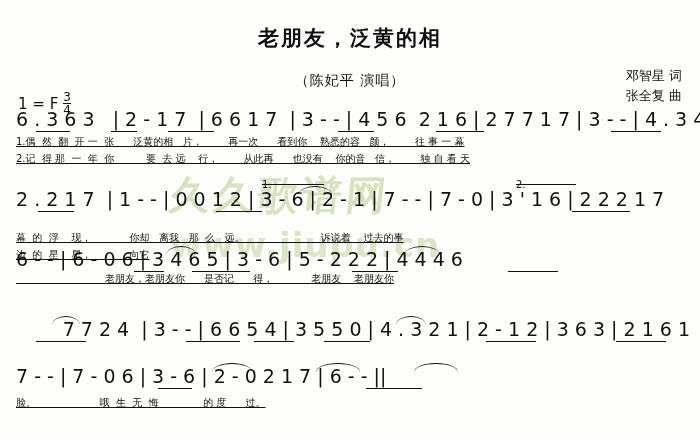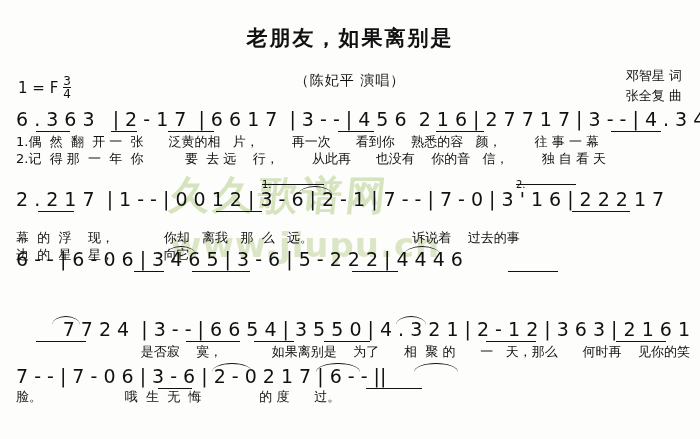--- a/index.html
+++ b/index.html
@@ -67,21 +67,21 @@
     position:absolute;
     top:66px;right:18px;
     text-align:right;
     font-size:13px;
     color:#111;
     line-height:20px;
     z-index:3;
   }
   .keysig{
     position:absolute;
-    top:76px;left:18px;
+    top:92px;left:18px;
     font-size:15px;
     color:#111;
     z-index:3;
     display:flex;align-items:center;
   }
   .keysig .frac{
     display:inline-block;
     margin-left:5px;
     text-align:center;
     line-height:10px;
@@ -100,25 +100,26 @@
   }
   .notes{
     font-family:"DejaVu Sans","Liberation Sans",sans-serif;
     font-size:19px;
     color:#111;
     letter-spacing:0px;
     white-space:pre;
     line-height:22px;
   }
   .lyr{
-    font-size:13px;
+    font-size:10px;
     color:#111;
     white-space:pre;
     line-height:17px;
     letter-spacing:0px;
+    text-decoration:underline;
   }
   .row{position:relative;}
   .tie{
     position:absolute;
     border-top:1.3px solid #111;
     border-left:0;border-right:0;border-bottom:0;
     border-radius:50%/9px 9px 0 0;
     height:9px;
   }
   .bracket{
@@ -135,21 +136,21 @@
 </head>
 <body>
 
 <div class="sheet">
 
   <div class="watermark">
     <div class="wm-top">久久歌谱网</div>
     <div class="wm-bot">www.jiupu.cn</div>
   </div>
 
-  <div class="title">老朋友，如果离别是</div>
+  <div class="title">老朋友，泛黄的相</div>
   <div class="singer">（陈妃平  演唱）</div>
 
   <div class="credits">
     <div>邓智星  词</div>
     <div>张全复  曲</div>
   </div>
 
   <div class="keysig">
     <span>1 = F</span>
     <span class="frac">
@@ -191,42 +192,42 @@
   <div class="staff" style="top:248px;">
     <div class="row">
       <div class="notes">6 - - | 6 - 0 6 | 3 4 6 5 | 3 - 6 | 5 - 2 2 2 | 4 4 4 6</div>
       <div class="hbar" style="left:118px;top:23px;width:30px;"></div>
       <div class="hbar" style="left:176px;top:23px;width:58px;"></div>
       <div class="hbar" style="left:336px;top:23px;width:46px;"></div>
       <div class="hbar" style="left:492px;top:23px;width:50px;"></div>
       <div class="tie" style="left:150px;top:-2px;width:30px;"></div>
       <div class="tie" style="left:388px;top:-2px;width:36px;"></div>
     </div>
+    <div class="lyr">                            老朋友，老朋友你      是否记      得，            老朋友    老朋友你</div>
   </div>
 
   <div class="staff" style="top:318px;text-align:right;">
     <div class="row">
       <div class="notes">7 7 2 4  | 3 - - | 6 6 5 4 | 3 5 5 0 | 4 . 3 2 1 | 2 - 1 2 | 3 6 3 | 2 1 6 1</div>
       <div class="hbar" style="left:20px;top:23px;width:50px;"></div>
       <div class="hbar" style="left:170px;top:23px;width:54px;"></div>
       <div class="hbar" style="left:238px;top:23px;width:40px;"></div>
       <div class="hbar" style="left:308px;top:23px;width:46px;"></div>
       <div class="hbar" style="left:470px;top:23px;width:50px;"></div>
       <div class="hbar" style="left:600px;top:23px;width:50px;"></div>
       <div class="tie" style="left:36px;top:-2px;width:28px;"></div>
       <div class="tie" style="left:380px;top:-2px;width:30px;"></div>
     </div>
-    <div class="lyr" style="margin-top:3px;">是否寂    寞，            如果离别是    为了      相  聚 的      一   天，那么      何时再    见你的笑</div>
   </div>
 
   <div class="staff" style="top:365px;">
     <div class="row">
       <div class="notes">7 - - | 7 - 0 6 | 3 - 6 | 2 - 0 2 1 7 | 6 - - ||</div>
       <div class="hbar" style="left:142px;top:23px;width:34px;"></div>
       <div class="hbar" style="left:350px;top:23px;width:56px;"></div>
       <div class="tie" style="left:196px;top:-2px;width:40px;"></div>
       <div class="tie" style="left:300px;top:-2px;width:44px;"></div>
       <div class="tie" style="left:398px;top:-2px;width:44px;"></div>
     </div>
-    <div class="lyr" style="margin-top:1px;">脸。                    哦  生  无  悔              的 度      过。</div>
+    <div class="lyr" style="margin-top:7px;">脸。                    哦  生  无  悔              的 度      过。</div>
   </div>
 
 </div>
 
 </body></html>

